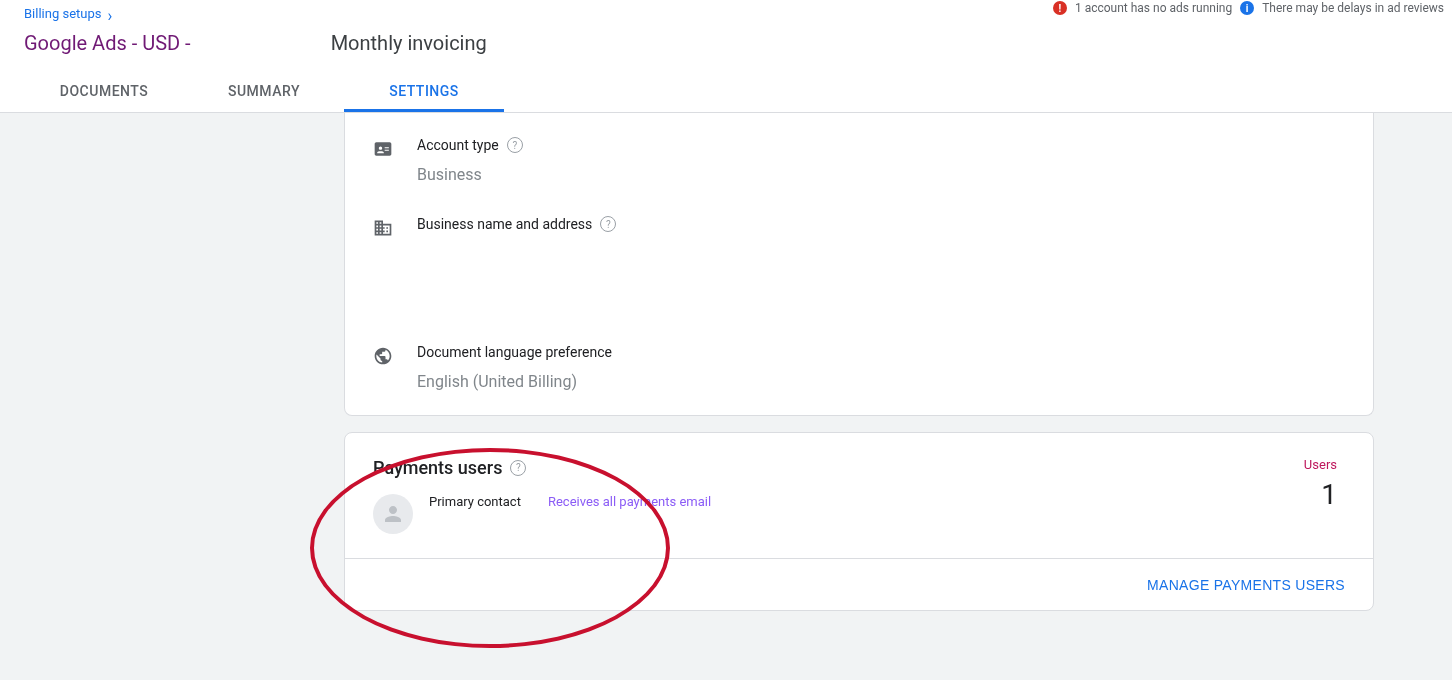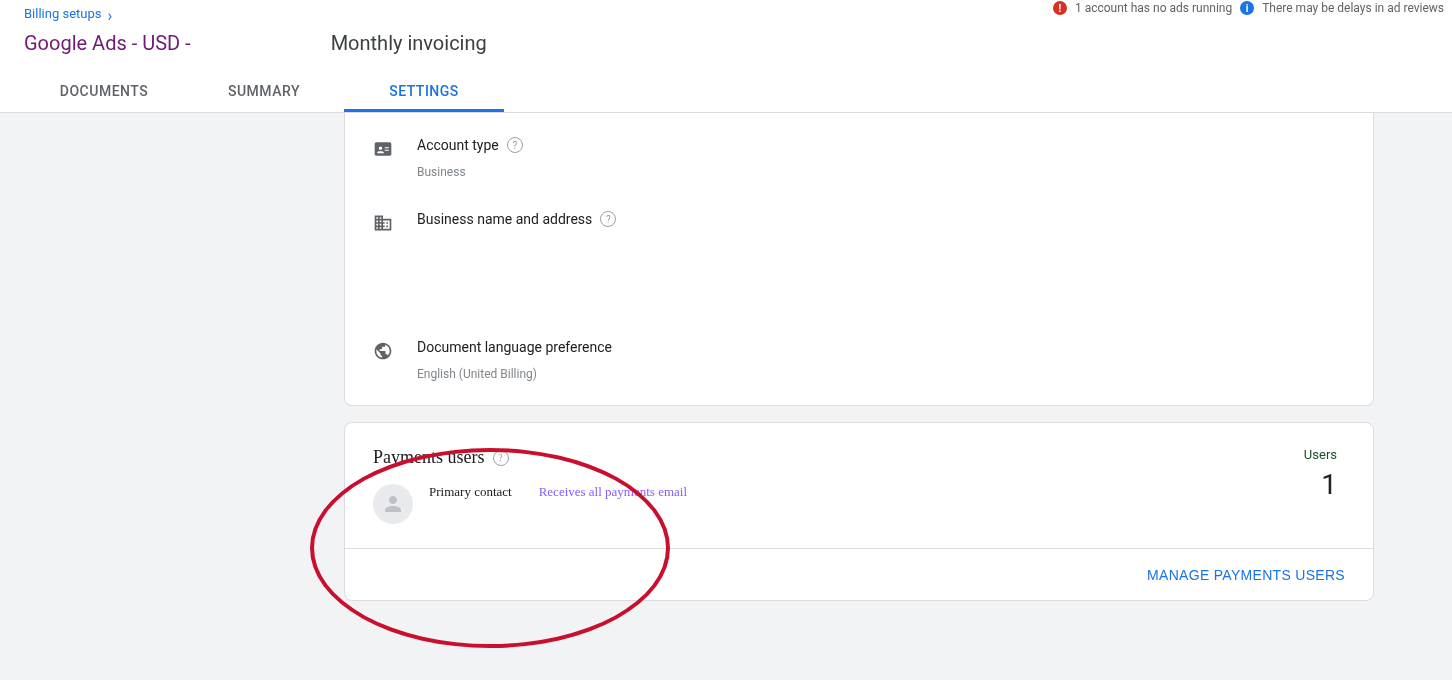--- a/index.html
+++ b/index.html
@@ -21,35 +21,35 @@
     .content-area { padding: 0 0 12px 344px; }
     .card { background: #fff; border: 1px solid #dadce0; border-radius: 8px; width: 1030px; margin-bottom: 16px; }
     .card-padded { padding: 24px 28px; }
     .setting-row { display: flex; align-items: flex-start; gap: 24px; margin-bottom: 32px; }
     .setting-row:last-child { margin-bottom: 0; }
     .setting-icon { width: 20px; height: 20px; color: #5f6368; flex-shrink: 0; margin-top: 2px; }
     .setting-content { flex: 1; }
     .setting-label-row { display: flex; align-items: center; gap: 8px; }
     .setting-label { font-size: 14px; color: #202124; }
     .help-icon { width: 16px; height: 16px; border: 1.5px solid #9aa0a6; border-radius: 50%; display: inline-flex; align-items: center; justify-content: center; font-size: 10px; color: #9aa0a6; cursor: pointer; }
-    .setting-value { font-size: 12px; color: #80868b; margin-top: 12px; }
+    .setting-value { font-size: 16px; color: #80868b; margin-top: 12px; }
     .spacer-row { height: 80px; }
     .payments-card { background: #fff; border: 1px solid #dadce0; border-radius: 8px; width: 1030px; position: relative; }
     .payments-main { padding: 24px 28px; display: flex; justify-content: space-between; align-items: flex-start; border-bottom: 1px solid #dadce0; }
-    .payments-left { display: flex; flex-direction: column; gap: 16px; font-family: Liberation Serif, serif; }
+    .payments-left { display: flex; flex-direction: column; gap: 16px; }
     .payments-title-row { display: flex; align-items: center; gap: 8px; }
     .payments-title { font-size: 18px; font-weight: 500; color: #202124; }
     .contact-row { display: flex; align-items: flex-start; gap: 16px; }
     .avatar { width: 40px; height: 40px; border-radius: 50%; background: #e8eaed; display: flex; align-items: center; justify-content: center; }
     .avatar svg { width: 24px; height: 24px; fill: #bdc1c6; }
     .contact-info { display: flex; flex-direction: row; gap: 16px; }
     .contact-label { font-size: 13px; color: #202124; }
     .contact-desc { font-size: 13px; color: #8b5cf6; margin-left: 11px; }
     .payments-right { text-align: right; padding-right: 8px; }
-    .users-label { font-size: 13px; color: #14532d; }
+    .users-label { font-size: 13px; color: #be185d; }
     .users-count { font-size: 28px; font-weight: 400; color: #202124; margin-top: 6px; }
     .payments-footer { padding: 16px 28px; text-align: right; }
     .manage-btn { font-size: 14px; font-weight: 500; color: #1a73e8; letter-spacing: 0.3px; cursor: pointer; background: none; border: none; }
     .annotation-circle { position: absolute; border: 4px solid #c8102e; border-radius: 50%; pointer-events: none; width: 360px; height: 200px; left: 310px; top: 448px; z-index: 10; }
   </style>
 </head>
 <body>
 
 <div class="header-area">
   <div class="notifications">

